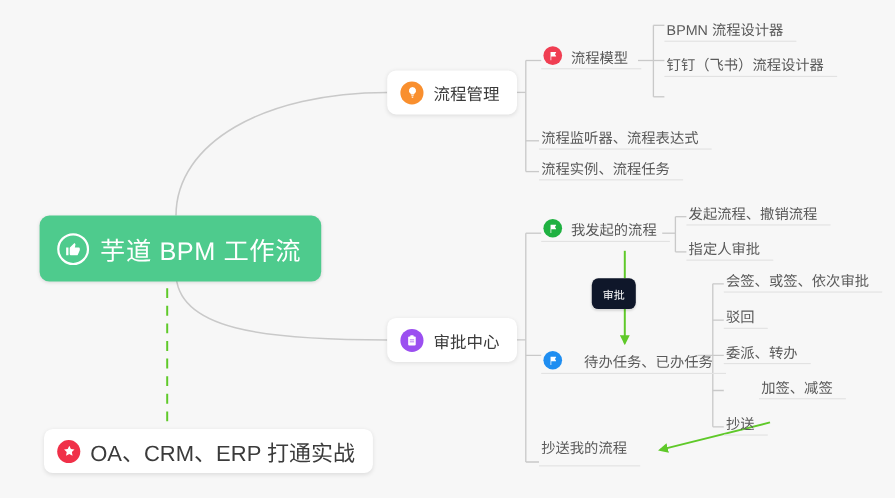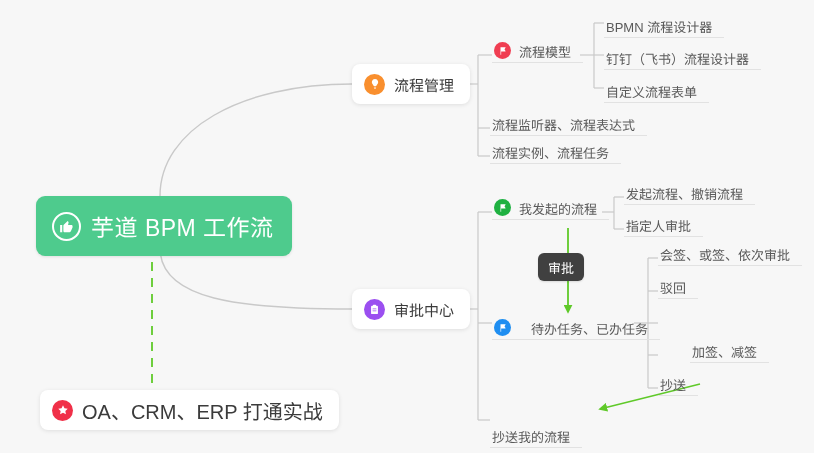--- a/index.html
+++ b/index.html
@@ -68,26 +68,26 @@
     border-bottom: 1px solid #e2e2e2;
     align-items: flex-end;
     padding-bottom: 3px;
   }
   .leaf-node .label { line-height: 1; }
   .leaf-node.with-icon { padding-left: 2px; }
   .leaf-node.with-icon .label { margin-left: 8px; }
 
   
   .badge-node {
-    background: #404040;
+    background: #0f172a;
     border-radius: 6px;
     height: 28px;
     padding: 0 10px;
     color: #ffffff;
-    font-size: 13px;
+    font-size: 10px;
     justify-content: center;
     box-shadow: 0 1px 2px rgba(0,0,0,.12);
   }
 
   
   .ic {
     width: 17px;
     height: 17px;
     border-radius: 50%;
     flex: 0 0 auto;
@@ -201,23 +201,20 @@
   </div>
 
   <div class="node leaf-node" style="left:604px; top:8px;">
     <span class="label">BPMN 流程设计器</span>
   </div>
 
   <div class="node leaf-node" style="left:604px; top:40px;text-align:right;">
     <span class="label">钉钉（飞书）流程设计器</span>
   </div>
 
-  <div class="node leaf-node" style="left:604px; top:73px;">
-    <span class="label">自定义流程表单</span>
-  </div>
 
   <div class="node leaf-node" style="left:490px; top:106px;">
     <span class="label">流程监听器、流程表达式</span>
   </div>
 
   <div class="node leaf-node" style="left:490px; top:134px;">
     <span class="label">流程实例、流程任务</span>
   </div>
 
   <div class="node card-node" style="left:352px; top:289px;">
@@ -263,26 +260,29 @@
   </div>
 
   <div class="node leaf-node" style="left:658px; top:236px;">
     <span class="label">会签、或签、依次审批</span>
   </div>
 
   <div class="node leaf-node" style="left:658px; top:269px;">
     <span class="label">驳回</span>
   </div>
 
+  <div class="node leaf-node" style="left:658px; top:301px;">
+    <span class="label">委派、转办</span>
+  </div>
 
   <div class="node leaf-node" style="left:658px; top:333px;margin-left:32px;">
     <span class="label">加签、减签</span>
   </div>
 
   <div class="node leaf-node" style="left:658px; top:366px;">
     <span class="label">抄送</span>
   </div>
 
-  <div class="node leaf-node" style="left:490px; top:418px;">
+  <div class="node leaf-node" style="left:490px; top:394px;align-items:center;">
     <span class="label">抄送我的流程</span>
   </div>
 
 </div>
 
 </body></html>

